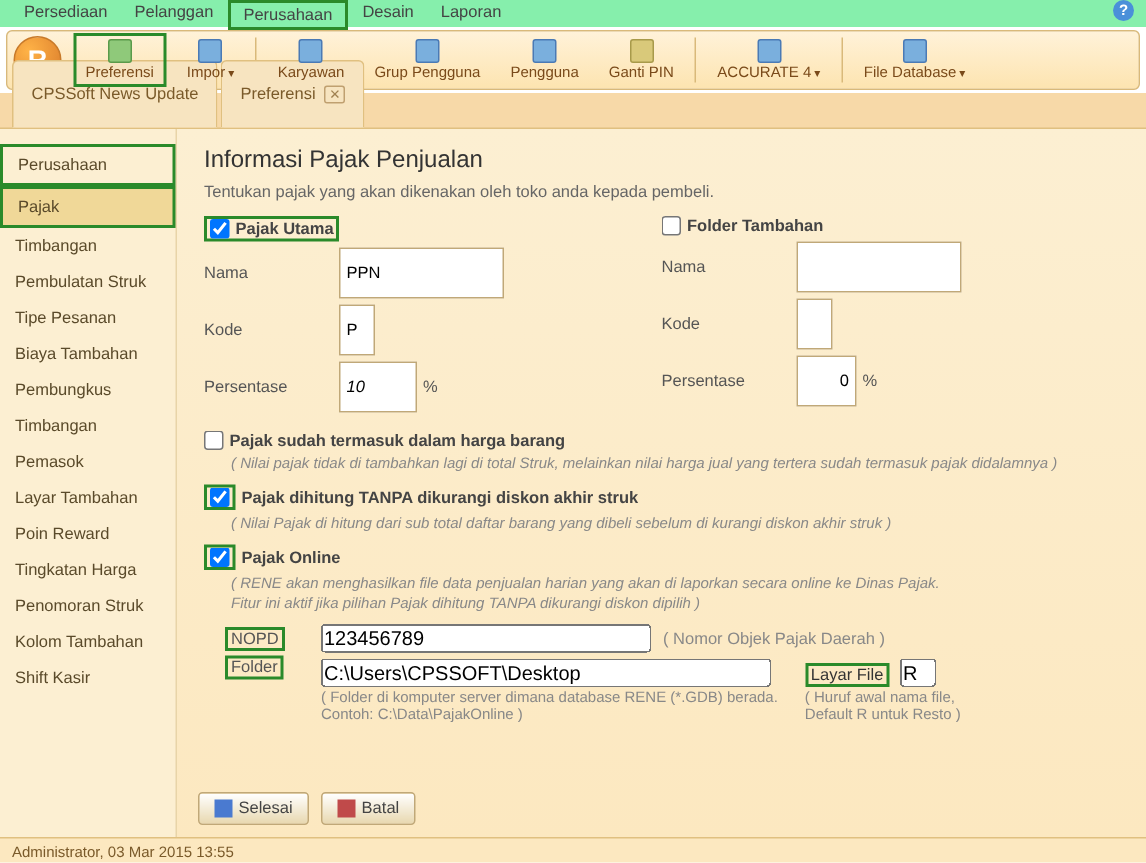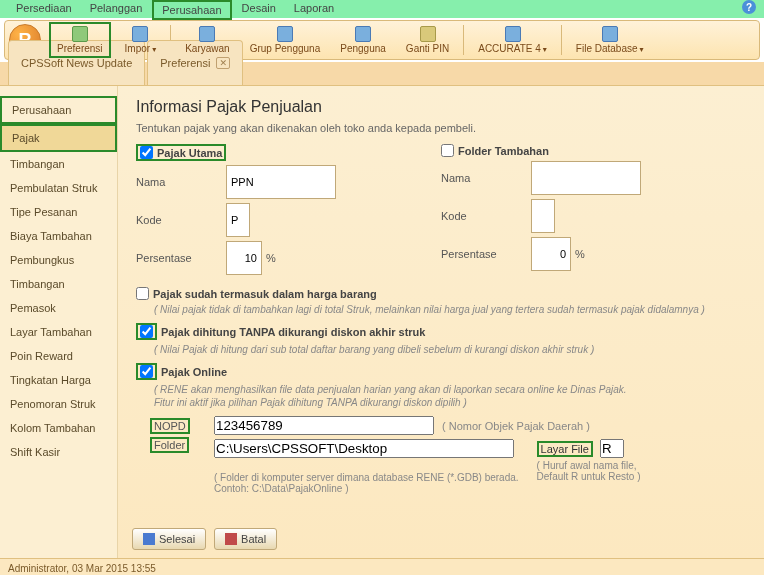--- a/index.html
+++ b/index.html
@@ -155,21 +155,21 @@
         <div class="form-row">
           <div class="lbl">Nama</div>
           <input type="text" style="width: 110px;" value="PPN">
         </div>
         <div class="form-row">
           <div class="lbl">Kode</div>
           <input type="text" style="width: 24px;" value="P">
         </div>
         <div class="form-row">
           <div class="lbl">Persentase</div>
-          <input type="text" style="width: 36px; text-align: right;" value="10">
+          <input type="text" style="width: 52px;  font-style: italic;" value="10">
           <span class="pct">%</span>
         </div>
       </div>
       <div>
         <div class="check-label">
           <input type="checkbox" style="">
           <span>Folder Tambahan</span>
         </div>
         <div class="form-row">
           <div class="lbl">Nama</div>
@@ -214,21 +214,21 @@
       <div class="nopd-row">
         <div class="l"><span class="greenbox">NOPD</span></div>
         <input type="text" style="width: 220px;" value="123456789">
         <span style="color:#888">( Nomor Objek Pajak Daerah )</span>
       </div>
 
       <div class="nopd-row" style="align-items:flex-start">
         <div class="l"><span class="greenbox">Folder</span></div>
         <div style="flex:0 0 auto">
           <input type="text" style="width: 300px;" value="C:\Users\CPSSOFT\Desktop">
-          <div style="color:#888; font-size:10px; margin-top:14px">( Folder di komputer server dimana database RENE (*.GDB) berada.</div>
+          <div style="color:#888; font-size:10px; margin-top:2px">( Folder di komputer server dimana database RENE (*.GDB) berada.</div>
           <div style="color:#888; font-size:10px">Contoh: C:\Data\PajakOnline )</div>
         </div>
         <div style="margin-left:10px">
           <span class="greenbox">Layar File</span>
           <input type="text" style="width: 24px; margin-left: 4px;" value="R">
           <div style="color:#888; font-size:10px; margin-top:2px">( Huruf awal nama file,</div>
           <div style="color:#888; font-size:10px">Default R untuk Resto )</div>
         </div>
       </div>
     </div>

